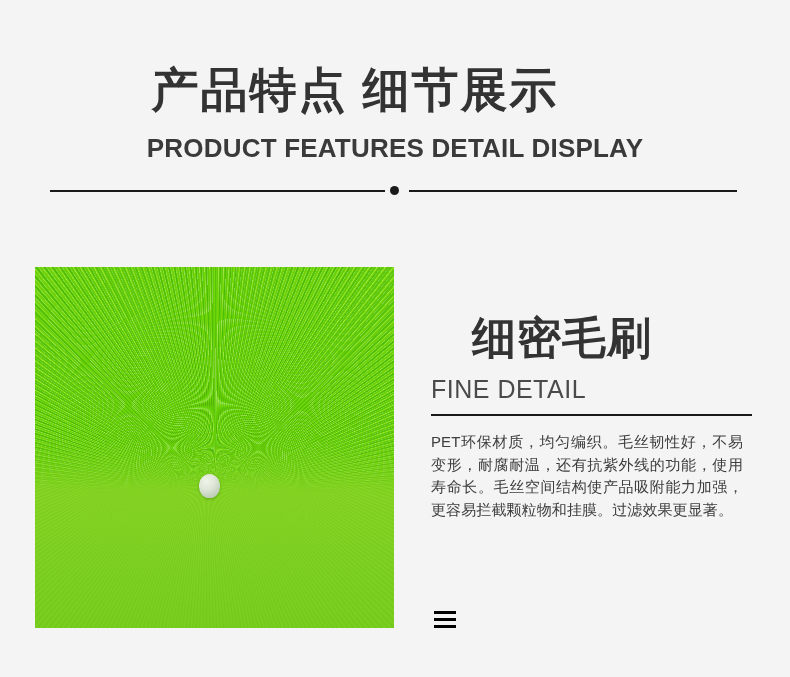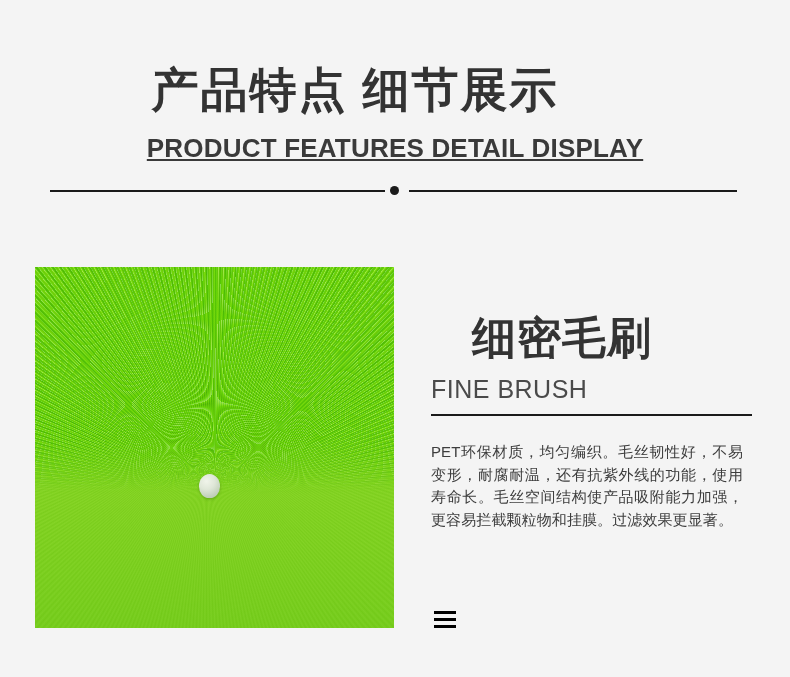--- a/index.html
+++ b/index.html
@@ -41,21 +41,20 @@
     position: absolute;
     left: 0;
     top: 132px;
     width: 790px;
     font-size: 26px;
     line-height: 32px;
     font-weight: 700;
     letter-spacing: 0.2px;
     color: #3a3a3a;
     white-space: nowrap;
-    text-decoration: underline;
   }
 
   
   .divider {
     position: absolute;
     left: 50px;
     top: 186px;
     width: 687px;
     height: 9px;
   }
@@ -200,21 +199,21 @@
     position: absolute;
     left: 0;
     top: 147px;
     width: 321px;
     height: 2px;
     background: #1a1a1a;
   }
   .panel-body {
     position: absolute;
     left: 0;
-    top: 174px;
+    top: 164px;
     width: 312px;
     font-size: 15px;
     line-height: 22.5px;
     color: #3d3d3d;
     text-align: justify;
     text-justify: inter-character;
     letter-spacing: 0.1px;
   }
 
   
@@ -254,21 +253,21 @@
 <div class="photo">
   <div class="photo-bg"></div>
   <div class="bristles"></div>
   <div class="bristles-fine"></div>
   <div class="bristle-body"></div>
   <div class="hub"></div>
 </div>
 
 <div class="panel">
   <div class="panel-title-cn">细密毛刷</div>
-  <div class="panel-title-en">FINE BRUSH</div>
+  <div class="panel-title-en">FINE DETAIL</div>
   <div class="panel-rule"></div>
   <div class="panel-body">PET环保材质，均匀编织。毛丝韧性好，不易变形，耐腐耐温，还有抗紫外线的功能，使用寿命长。毛丝空间结构使产品吸附能力加强，更容易拦截颗粒物和挂膜。过滤效果更显著。</div>
 </div>
 
 <div class="menu-icon">
   <span></span>
   <span></span>
   <span></span>
 </div>
 

